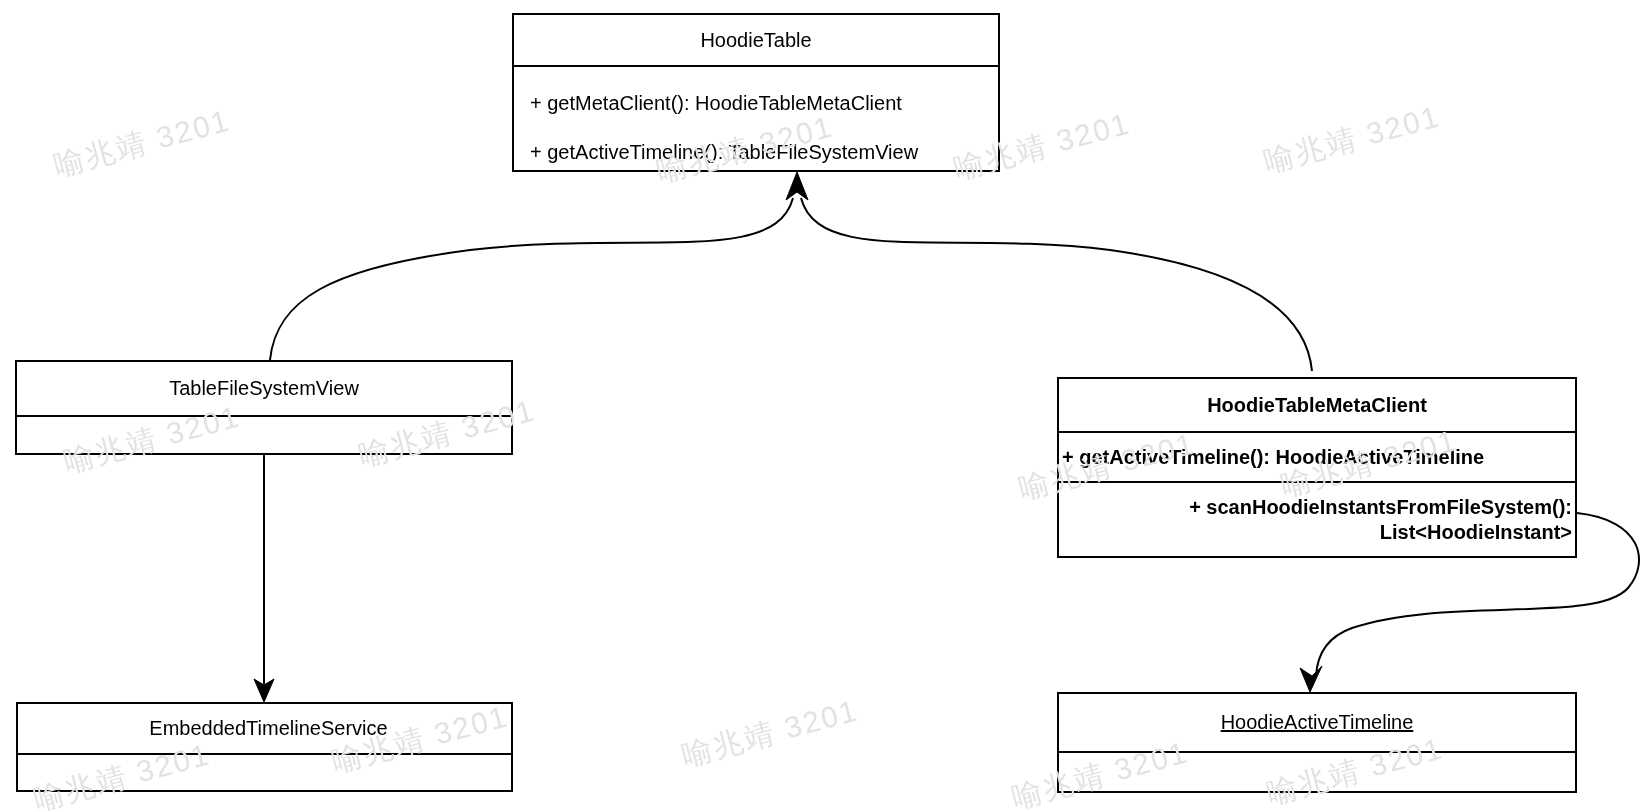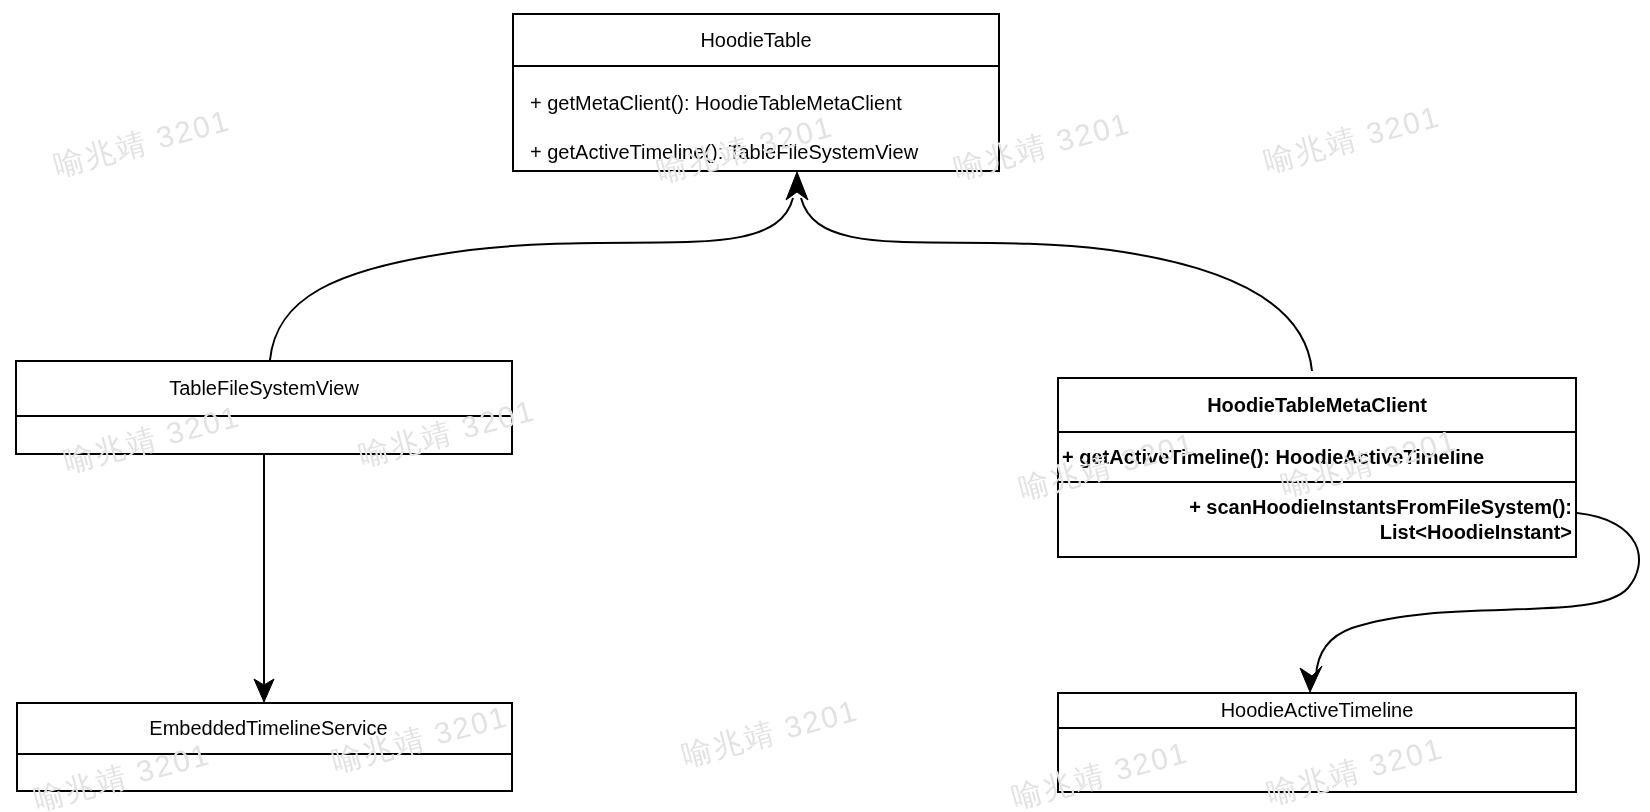--- a/index.html
+++ b/index.html
@@ -59,21 +59,21 @@
 
   #cls-hoodietablemetaclient            { left: 1057px; top: 377px; width: 520px; height: 181px; font-weight: bold; }
   #cls-hoodietablemetaclient .uml-title { height: 52px; }
   #cls-hoodietablemetaclient .m1        { flex: 0 0 50px; }
   #cls-hoodietablemetaclient .m2        { flex: 1 1 auto; text-align: right; }
 
   #cls-embeddedtimelineservice            { left: 16px; top: 702px; width: 497px; height: 90px; }
   #cls-embeddedtimelineservice .uml-title { height: 49px; margin-left: 8px; }
 
   #cls-hoodieactivetimeline            { left: 1057px; top: 692px; width: 520px; height: 101px; }
-  #cls-hoodieactivetimeline .uml-title { height: 33px; }
+  #cls-hoodieactivetimeline .uml-title { height: 57px; text-decoration: underline; }
 
   .arrows-svg {
     position: absolute;
     left: 0; top: 0;
     width: 1650px;
     height: 812px;
     z-index: 5;
     pointer-events: none;
   }
   .arrows-svg path { stroke: #000000; stroke-width: 2; fill: none; }

